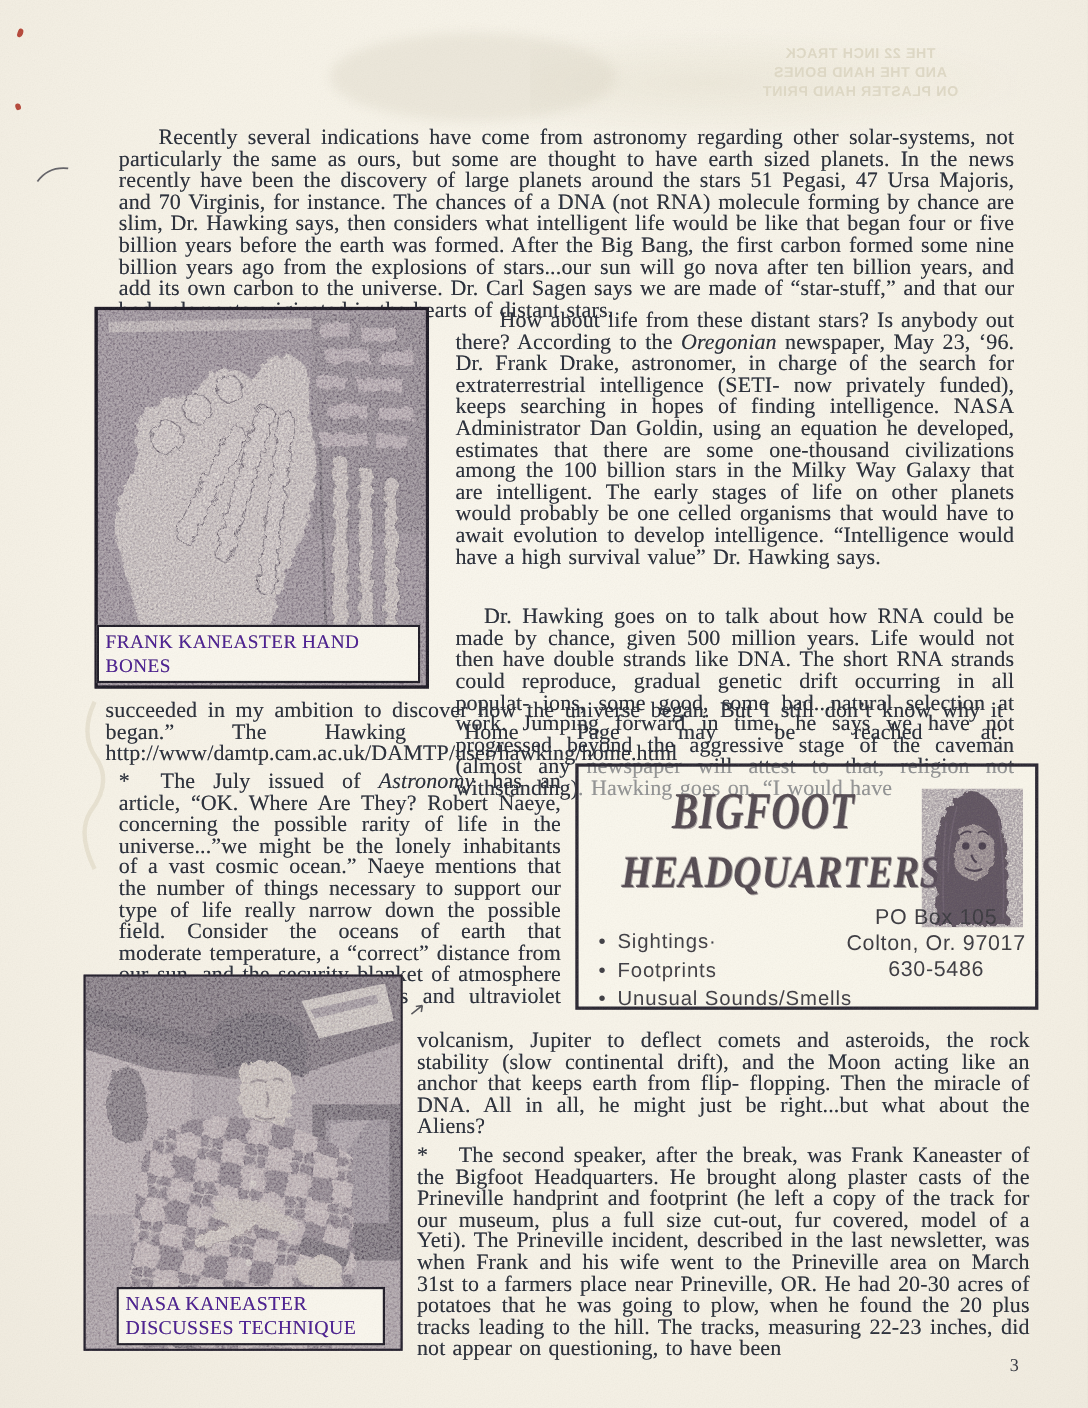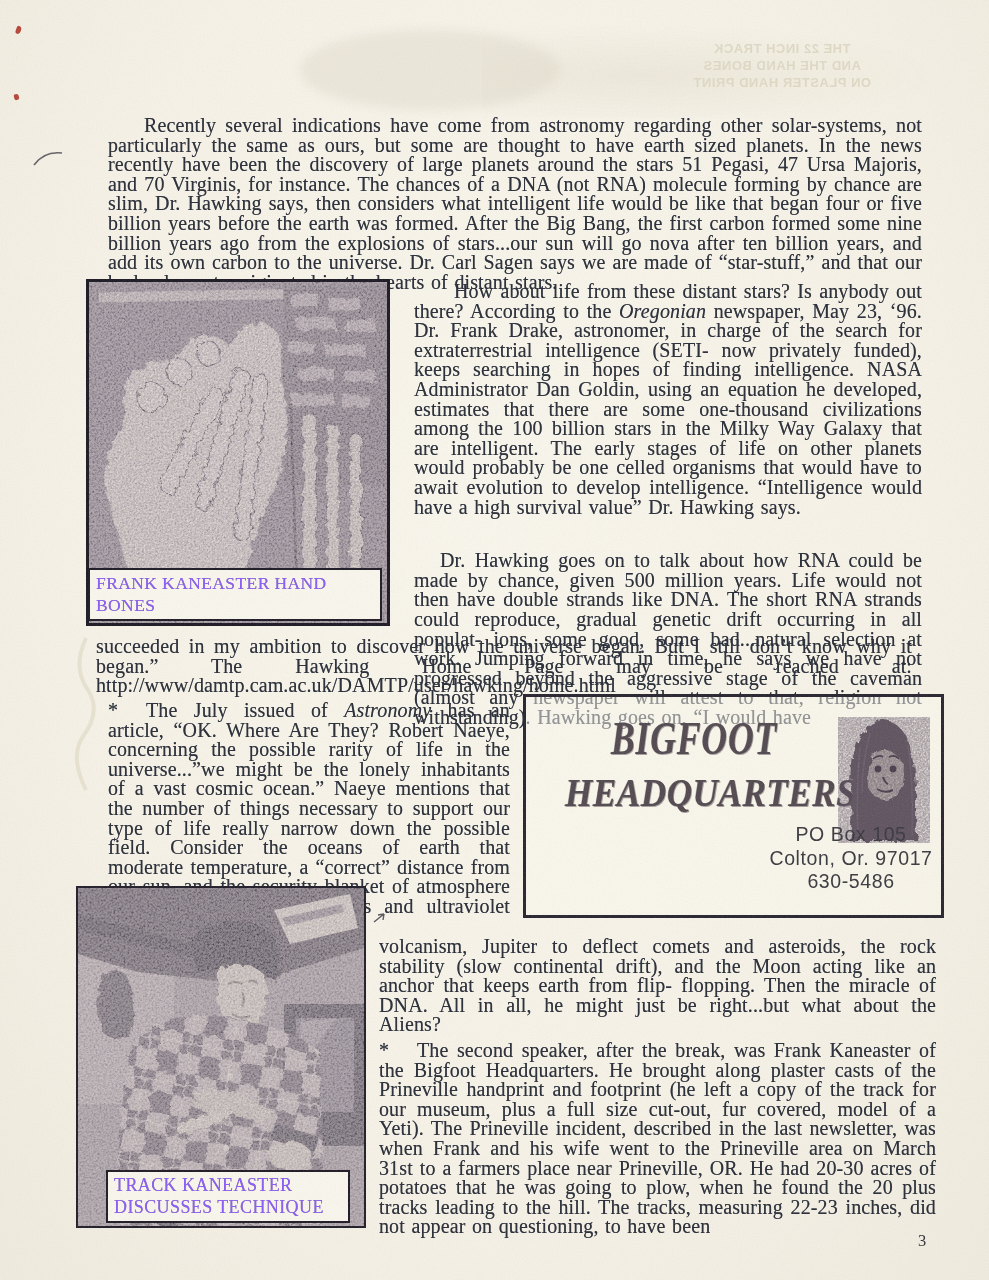--- a/index.html
+++ b/index.html
@@ -29,21 +29,21 @@
   #p5{left:379px;top:1041px;width:557px;}
   .star{display:inline-block;width:38px;text-indent:0;}
   
   .photo{background:#6e626f;box-sizing:border-box;}
   #photo1{left:86px;top:279px;width:304px;height:347px;border:3px solid #1e1b26;}
   #photo2{left:76px;top:886px;width:290px;height:342px;border:2px solid #23202c;}
   .photo svg{display:block;width:100%;height:100%;}
   .caption{
     position:absolute;background:#f8f5ec;border:2px solid #201d28;
     font-size:17.5px;line-height:22px;letter-spacing:0.4px;
-    color:#8b5cf6;padding:2px 6px 3px 6px;text-shadow:0 0 0.5px rgba(44,41,54,0.5);
+    color:#4c1d95;padding:2px 6px 3px 6px;text-shadow:0 0 0.5px rgba(44,41,54,0.5);
   }
   #photo1 .caption{left:-1px;bottom:2px;width:278px;}
   #photo2 .caption{left:28px;bottom:3px;width:228px;font-size:18px;}
   
   #ad{
     left:523px;top:694px;width:421px;height:224px;box-sizing:border-box;
     border:3px solid #2a2732;background:rgba(250,247,238,0.5);
   }
   #ad-title{position:absolute;left:18px;top:18px;width:300px;text-align:center;color:#544b52;}
   #ad-title .t1{
@@ -188,20 +188,25 @@
       <ellipse cx="45" cy="58" rx="19" ry="25" fill="#cdc4ba" opacity="0.92" filter="url(#rough1)"></ellipse>
       <g stroke="#453d46" stroke-width="2" fill="#453d46">
         <circle cx="38" cy="52" r="2.4"></circle>
           <circle cx="53" cy="52" r="2.4"></circle>
         <path d="M43,60 q2,6 5,7" fill="none"></path>
         <path d="M37,72 q8,5 16,1" fill="none"></path>
         <path d="M33,42 q6,-5 10,-2 M49,40 q6,-3 10,2" fill="none" stroke-width="1.6"></path>
       </g>
       <rect width="88" height="126" filter="url(#darkgrain)" opacity="0.5"></rect>
     </svg>
+    <ul id="ad-bullets">
+      <li><span>Sightings·</span></li>
+      <li><span>Footprints</span></li>
+      <li><span>Unusual  Sounds/Smells</span></li>
+    </ul>
     <div id="ad-address">
       <div>PO Box 105</div>
       <div>Colton, Or. 97017</div>
       <div>630-5486</div>
     </div>
   </div>
 
   <figure class="abs photo" id="photo2" style="margin:0;">
     <svg viewBox="0 0 286 338" preserveAspectRatio="none">
       <defs>
@@ -243,21 +248,21 @@
         </g>
       <path d="M150,216 l-48,20 q-9,7 2,11 l50,-16 q8,-6 -4,-15 Z" fill="#dcd3c6" stroke="#7d6f72" stroke-width="1.2" filter="url(#rough1)"></path>
       <path d="M118,206 q26,-8 48,2 l22,12 q10,10 -4,14 l-30,-8 q-24,2 -40,-8 Z" fill="#d6cdc0" opacity="0.9" filter="url(#rough1)"></path>
       <rect x="194" y="242" width="46" height="16" rx="4" fill="#3a333f" transform="rotate(16 217 250)"></rect>
       <ellipse cx="212" cy="268" rx="21" ry="15" fill="#d6ccbf" filter="url(#rough1)"></ellipse>
       <path d="M58,296 L100,338 L82,338 L46,310 Z" fill="#2f2a35"></path>
       <rect width="286" height="338" filter="url(#darkgrain)" opacity="0.45"></rect>
       <rect width="286" height="338" filter="url(#litegrain)" opacity="0.45"></rect>
     </svg>
     <figcaption class="caption">
-      <div>TRACK KANEASTER</div>
+      <div>NASA KANEASTER</div>
       <div>DISCUSSES TECHNIQUE</div>
     </figcaption>
   </figure>
 
   <p class="abs body-text" id="p5"><span class="star">*</span><span>The second speaker, after the break, was Frank Kaneaster of the Bigfoot Headquarters.  He brought along plaster casts of the Prineville handprint and footprint (he left a copy of the track for our museum, plus a full size cut-out, fur covered, model of a Yeti).  The Prineville incident, described in the last newsletter, was when Frank and his wife went to the Prineville area on March 31st to a farmers place near Prineville, OR.  He had 20-30 acres of potatoes that he was going to plow, when he found the 20 plus tracks leading to the hill.  The tracks, measuring 22-23 inches, did not appear on questioning, to have been</span></p>
 
   <div class="abs" id="pagenum">3</div>
 
   <svg class="abs" id="page-grain">
     <filter id="pg">

